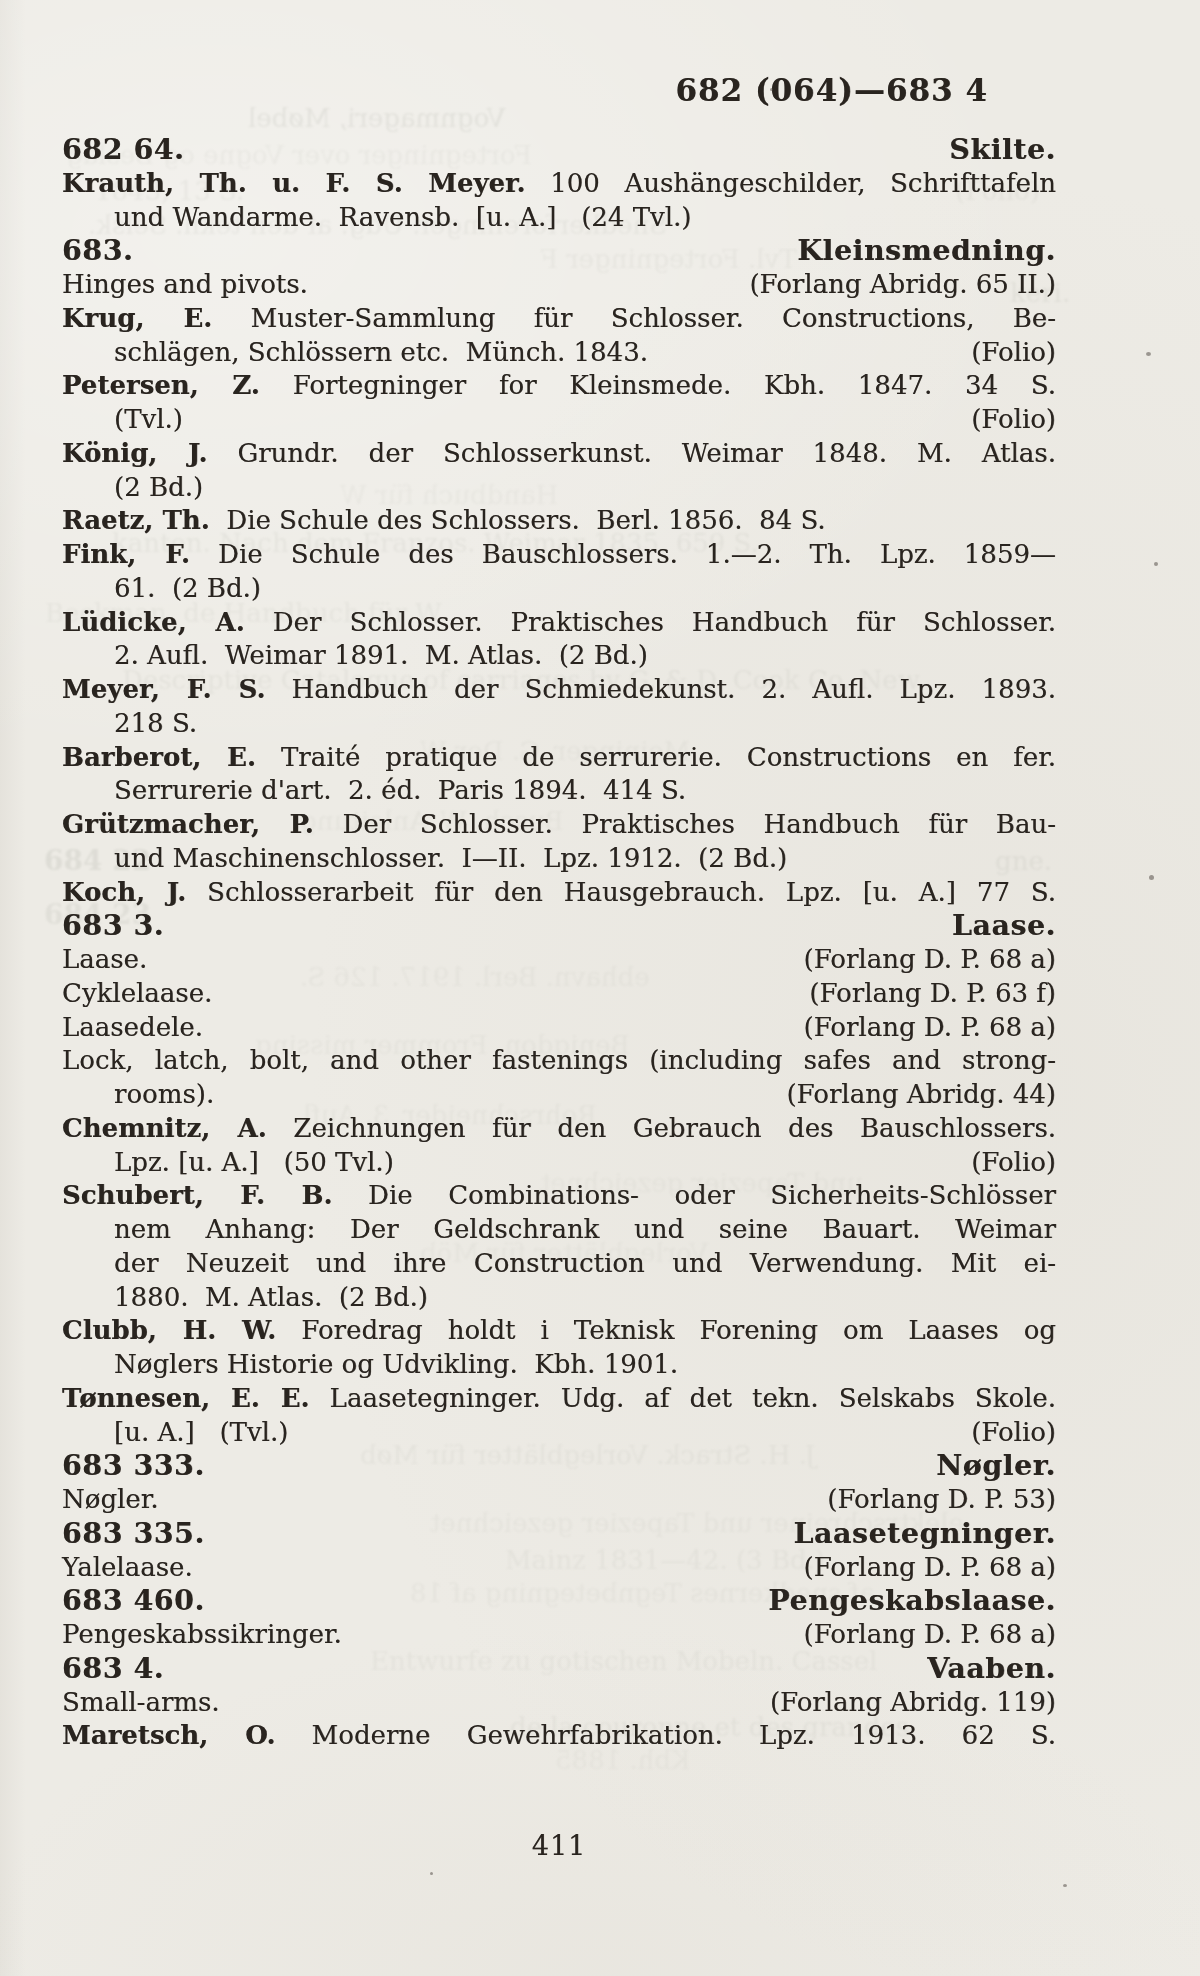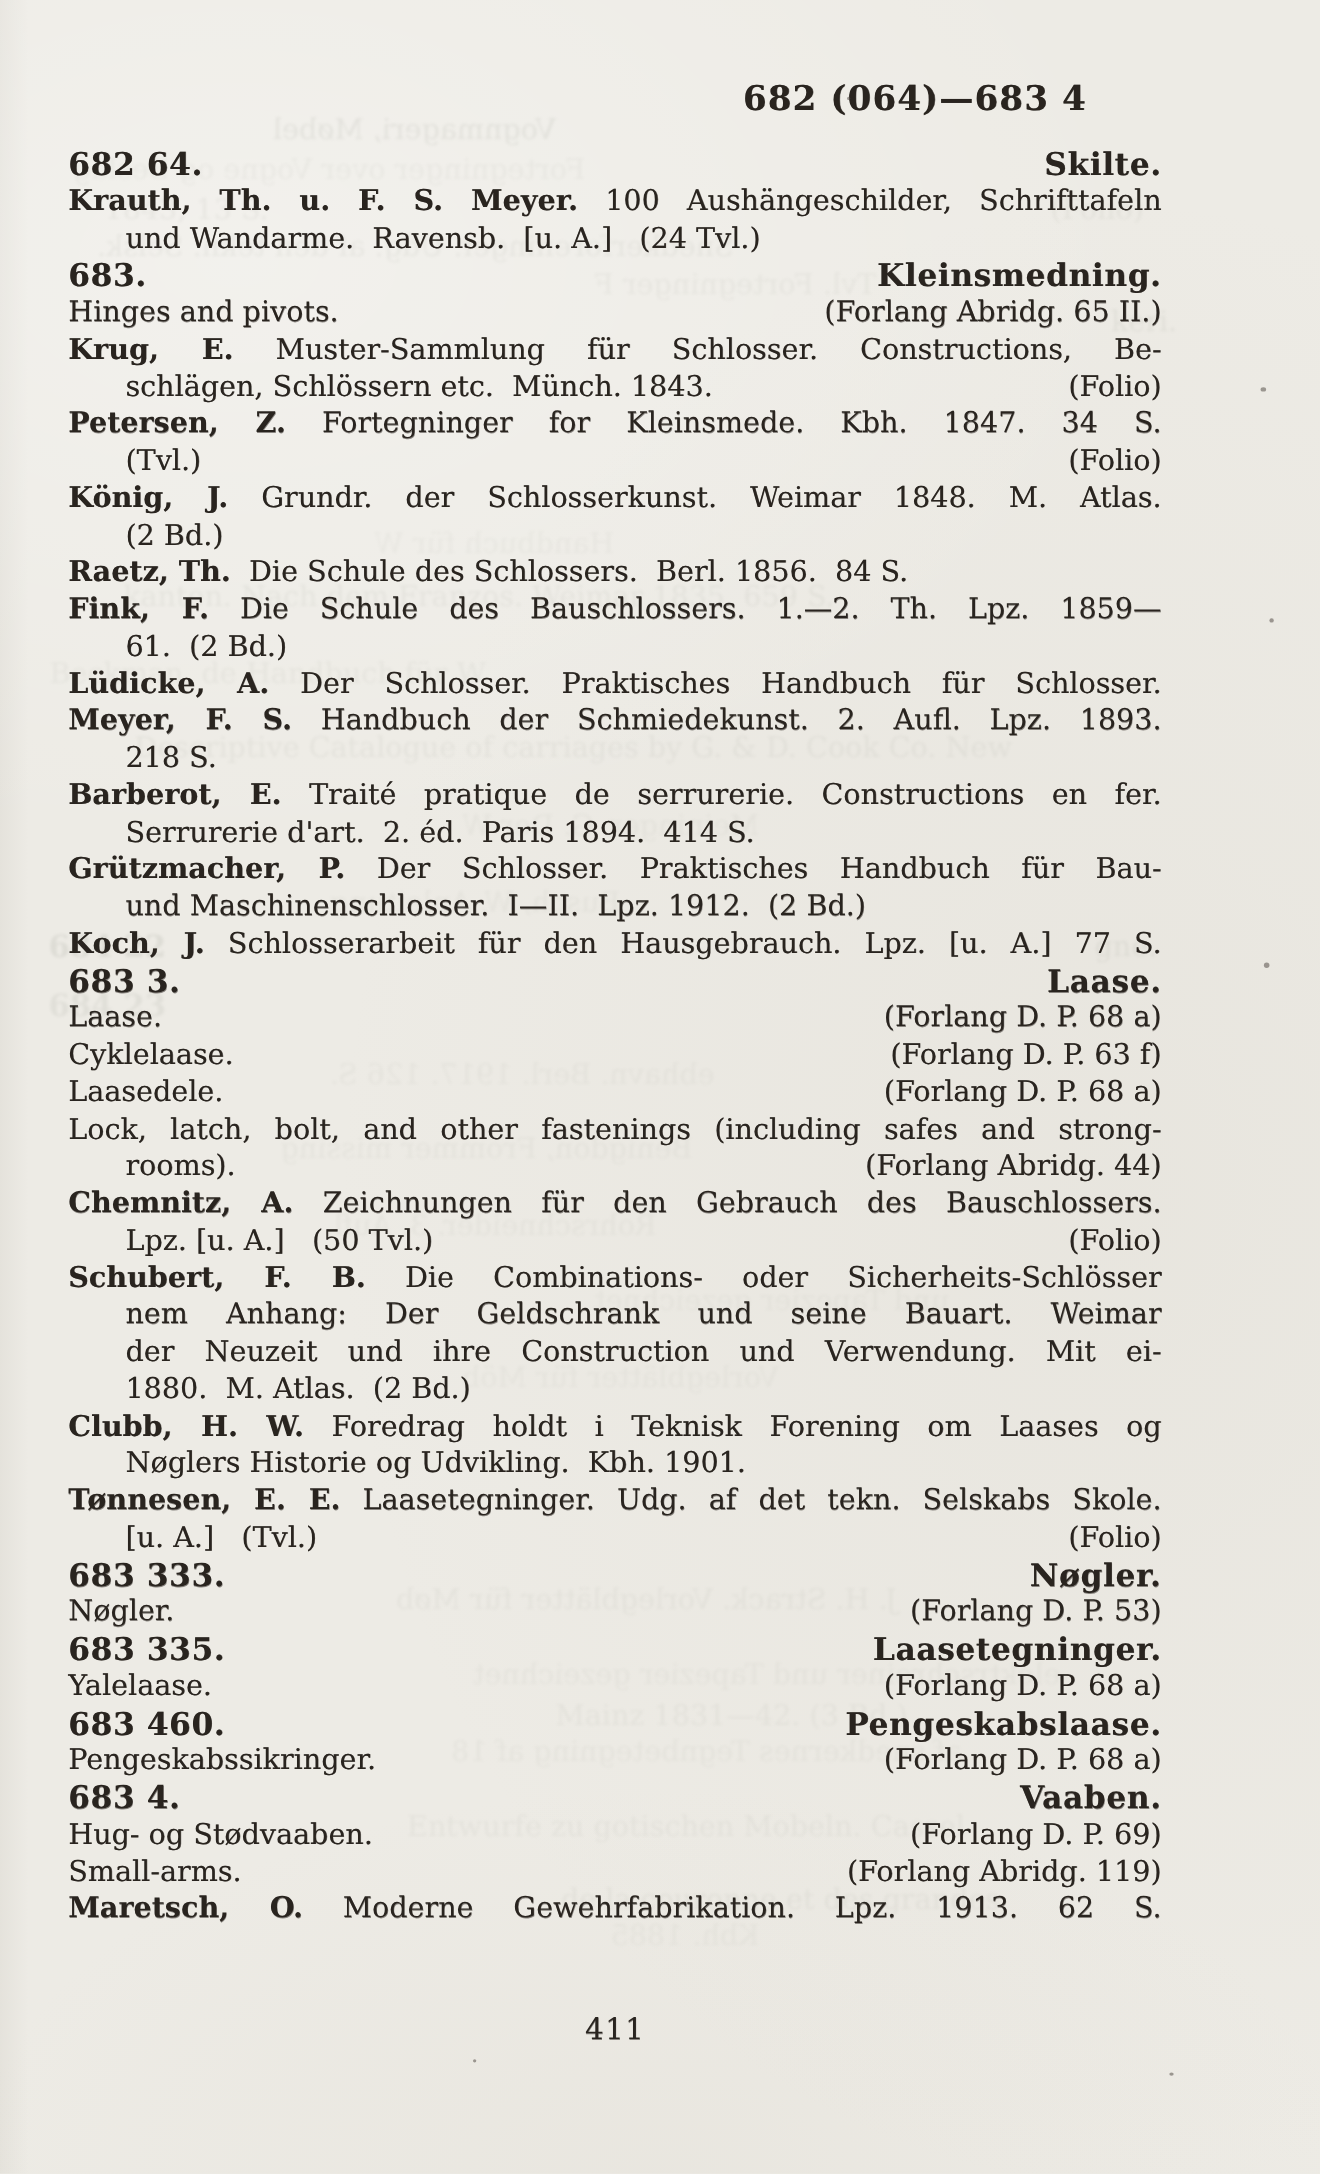--- a/index.html
+++ b/index.html
@@ -96,20 +96,21 @@
     <div class="line j"><span class="b">Krug, E.</span><span class="t"> Muster-Sammlung für Schlosser. Constructions, Be-</span></div>
     <div class="line ind"><span class="t">schlägen, Schlössern etc.  Münch. 1843.</span><span class="r">(Folio)</span></div>
     <div class="line j"><span class="b">Petersen, Z.</span><span class="t"> Fortegninger for Kleinsmede. Kbh. 1847. 34 S.</span></div>
     <div class="line ind"><span class="t">(Tvl.)</span><span class="r">(Folio)</span></div>
     <div class="line j"><span class="b">König, J.</span><span class="t"> Grundr. der Schlosserkunst. Weimar 1848. M. Atlas.</span></div>
     <div class="line ind"><span class="t">(2 Bd.)</span></div>
     <div class="line"><span class="b">Raetz, Th.</span><span class="t">  Die Schule des Schlossers.  Berl. 1856.  84 S.</span></div>
     <div class="line j"><span class="b">Fink, F.</span><span class="t"> Die Schule des Bauschlossers. 1.—2. Th. Lpz. 1859—</span></div>
     <div class="line ind"><span class="t">61.  (2 Bd.)</span></div>
     <div class="line j"><span class="b">Lüdicke, A.</span><span class="t"> Der Schlosser. Praktisches Handbuch für Schlosser.</span></div>
+    <div class="line ind"><span class="t">2. Aufl.  Weimar 1891.  M. Atlas.  (2 Bd.)</span></div>
     <div class="line j"><span class="b">Meyer, F. S.</span><span class="t"> Handbuch der Schmiedekunst. 2. Aufl. Lpz. 1893.</span></div>
     <div class="line ind"><span class="t">218 S.</span></div>
     <div class="line j"><span class="b">Barberot, E.</span><span class="t"> Traité pratique de serrurerie. Constructions en fer.</span></div>
     <div class="line ind"><span class="t">Serrurerie d'art.  2. éd.  Paris 1894.  414 S.</span></div>
     <div class="line j"><span class="b">Grützmacher, P.</span><span class="t"> Der Schlosser. Praktisches Handbuch für Bau-</span></div>
     <div class="line ind"><span class="t">und Maschinenschlosser.  I—II.  Lpz. 1912.  (2 Bd.)</span></div>
     <div class="line j"><span class="b">Koch, J.</span><span class="t"> Schlosserarbeit für den Hausgebrauch. Lpz. [u. A.] 77 S.</span></div>
     <div class="line sec"><span class="b">683 3.</span><span class="r b">Laase.</span></div>
     <div class="line"><span class="t">Laase.</span><span class="r">(Forlang D. P. 68 a)</span></div>
     <div class="line"><span class="t">Cyklelaase.</span><span class="r">(Forlang D. P. 63 f)</span></div>
@@ -126,21 +127,20 @@
     <div class="line ind"><span class="t">Nøglers Historie og Udvikling.  Kbh. 1901.</span></div>
     <div class="line j"><span class="b">Tønnesen, E. E.</span><span class="t"> Laasetegninger. Udg. af det tekn. Selskabs Skole.</span></div>
     <div class="line ind"><span class="t">[u. A.]   (Tvl.)</span><span class="r">(Folio)</span></div>
     <div class="line sec"><span class="b">683 333.</span><span class="r b">Nøgler.</span></div>
     <div class="line"><span class="t">Nøgler.</span><span class="r">(Forlang D. P. 53)</span></div>
     <div class="line sec"><span class="b">683 335.</span><span class="r b">Laasetegninger.</span></div>
     <div class="line"><span class="t">Yalelaase.</span><span class="r">(Forlang D. P. 68 a)</span></div>
     <div class="line sec"><span class="b">683 460.</span><span class="r b">Pengeskabslaase.</span></div>
     <div class="line"><span class="t">Pengeskabssikringer.</span><span class="r">(Forlang D. P. 68 a)</span></div>
     <div class="line sec"><span class="b">683 4.</span><span class="r b">Vaaben.</span></div>
-    <div class="line"><span class="t">Hug- og Stødvaaben.</span><span class="r">(Forlang D. P. 69)</span></div>
     <div class="line"><span class="t">Small-arms.</span><span class="r">(Forlang Abridg. 119)</span></div>
     <div class="line j"><span class="b">Maretsch, O.</span><span class="t"> Moderne Gewehrfabrikation. Lpz. 1913. 62 S.</span></div>
   </div>
 
 <div class="page-number">411</div>
 
 <div class="speck" style="left:1146px;top:352px;width:5px;height:4px;"></div>
 <div class="speck" style="left:1154px;top:562px;width:4px;height:4px;"></div>
 <div class="speck" style="left:1149px;top:875px;width:5px;height:5px;"></div>
 <div class="speck" style="left:770px;top:88px;width:3px;height:3px;"></div>

